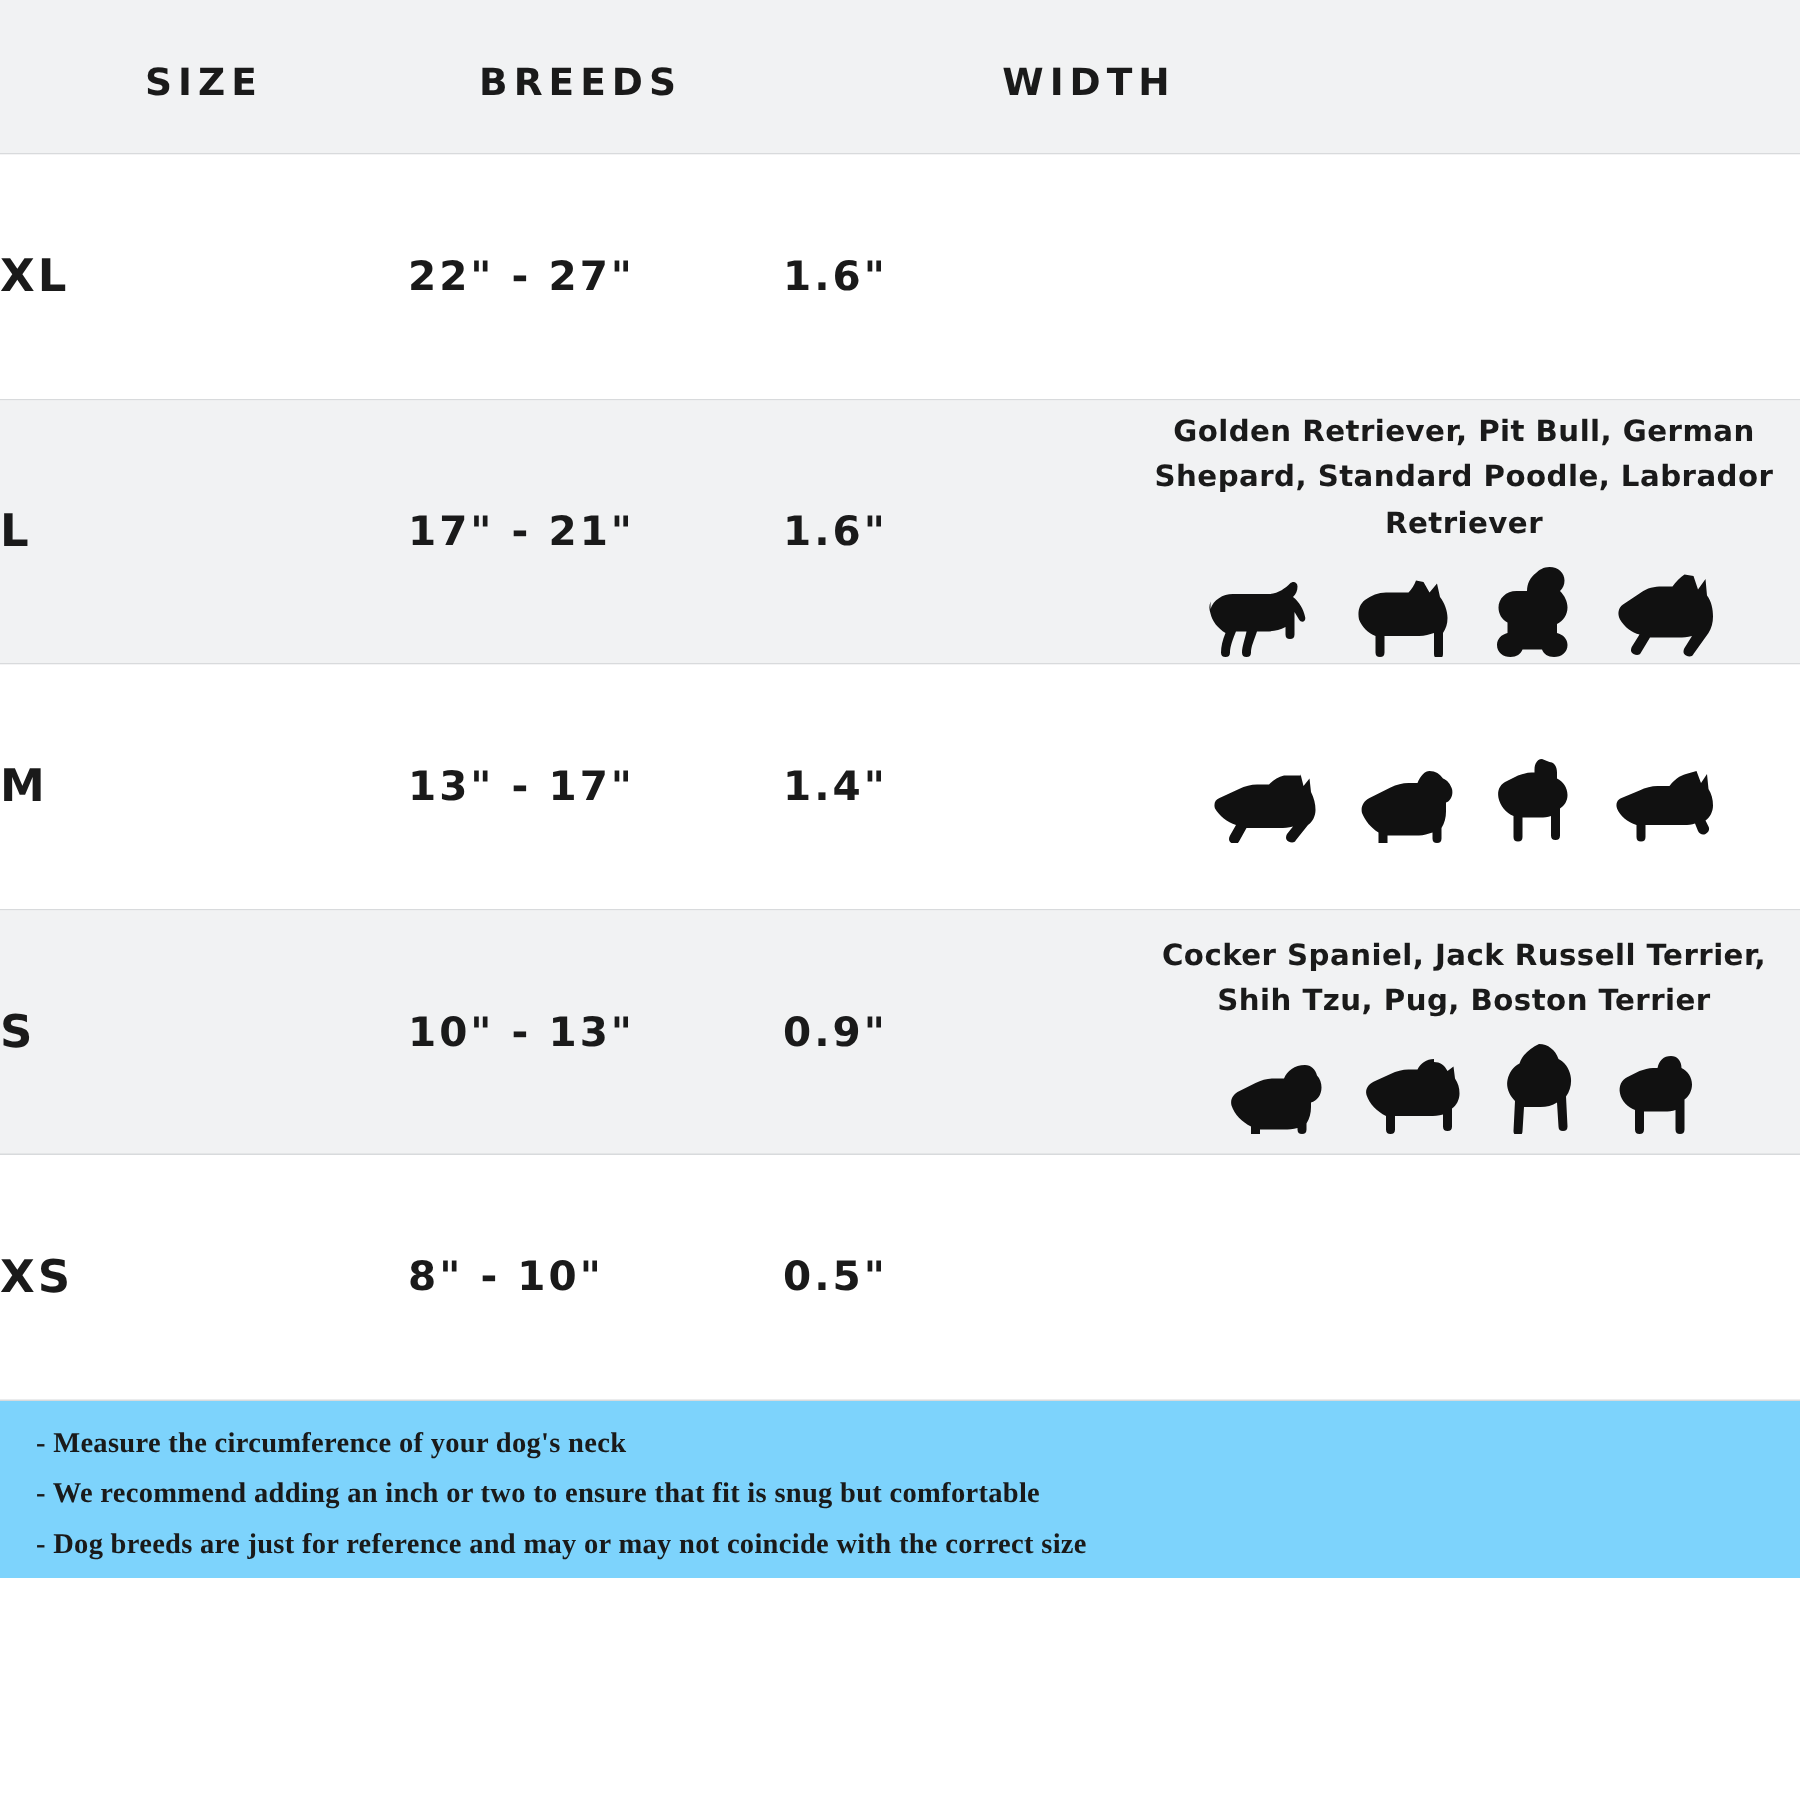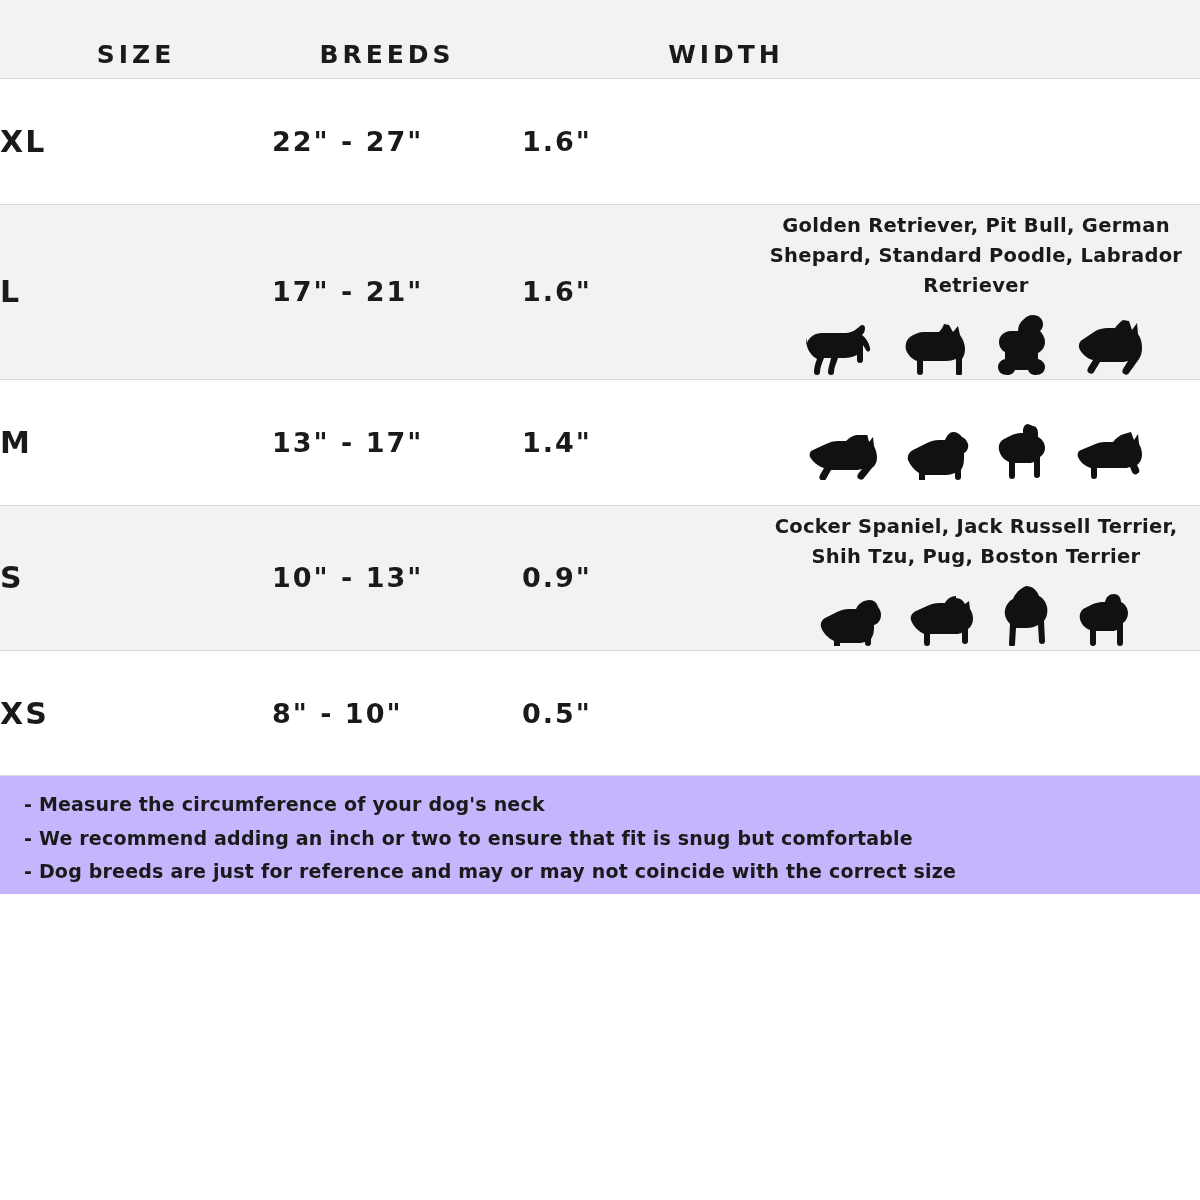--- a/index.html
+++ b/index.html
@@ -9,21 +9,21 @@
   body {
     width: 1200px;
     height: 1200px;
     background: #ffffff;
     font-family: "DejaVu Sans", "Liberation Sans", sans-serif;
     color: #1a1a1a;
     overflow: hidden;
   }
   .sheet {
     width: 1200px;
-    height: 894px;
+    height: 1052px;
     box-sizing: border-box;
     display: flex;
     flex-direction: column;
   }
   
   .head-row {
     display: flex;
     align-items: flex-start;
     height: 122px;
     background: #f1f2f3;
@@ -93,23 +93,24 @@
     justify-content: center;
     gap: 16px;
     margin-top: 8px;
     height: 66px;
   }
   .silhouettes svg { display: block; }
 
   
   .notes {
     flex: 1;
-    background: #c4b5fd;
+    background: #7dd3fc;
     padding: 12px 24px 6px 24px;
     box-sizing: border-box;
+    font-family: Liberation Serif, serif;
   }
   .note {
     font-weight: 700;
     font-size: 19px;
     line-height: 1.75;
     color: #1a1a1a;
     letter-spacing: 0.2px;
   }
 </style>
 </head>

